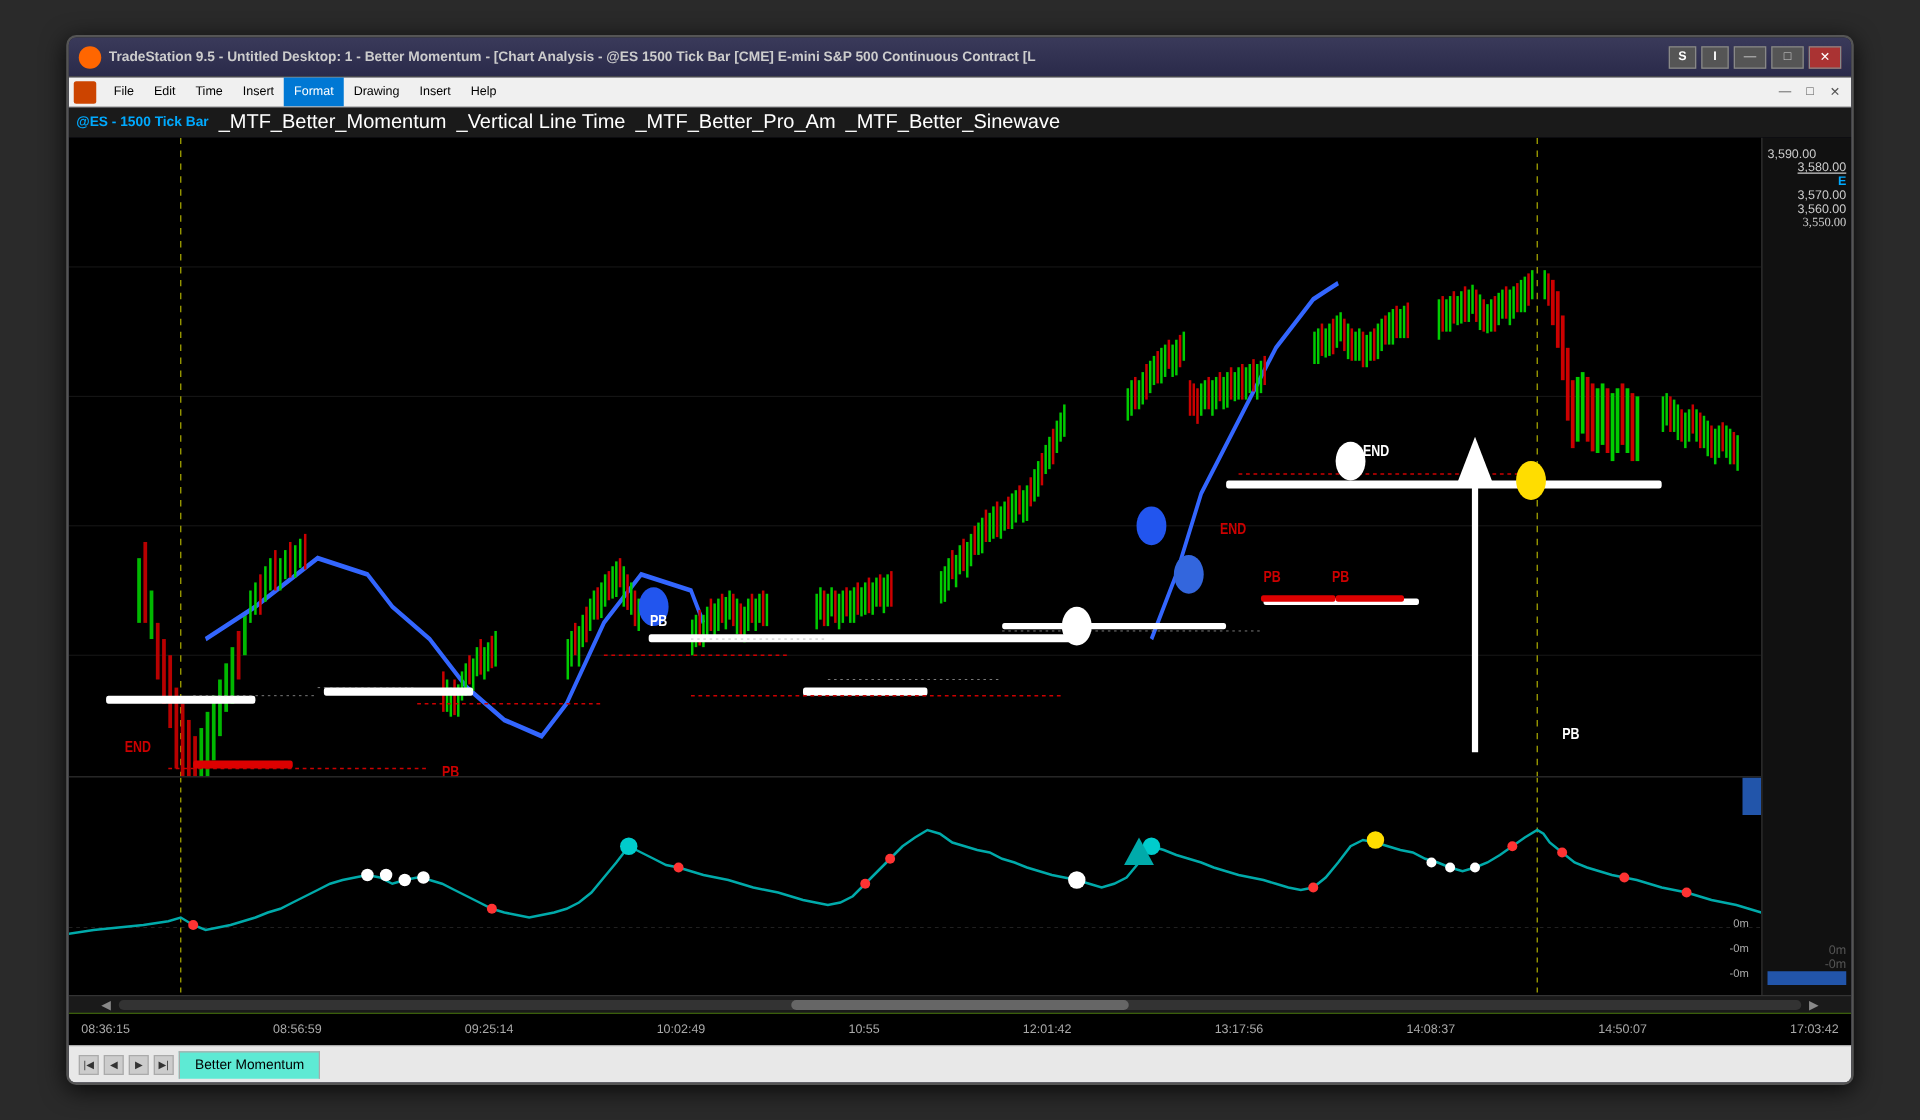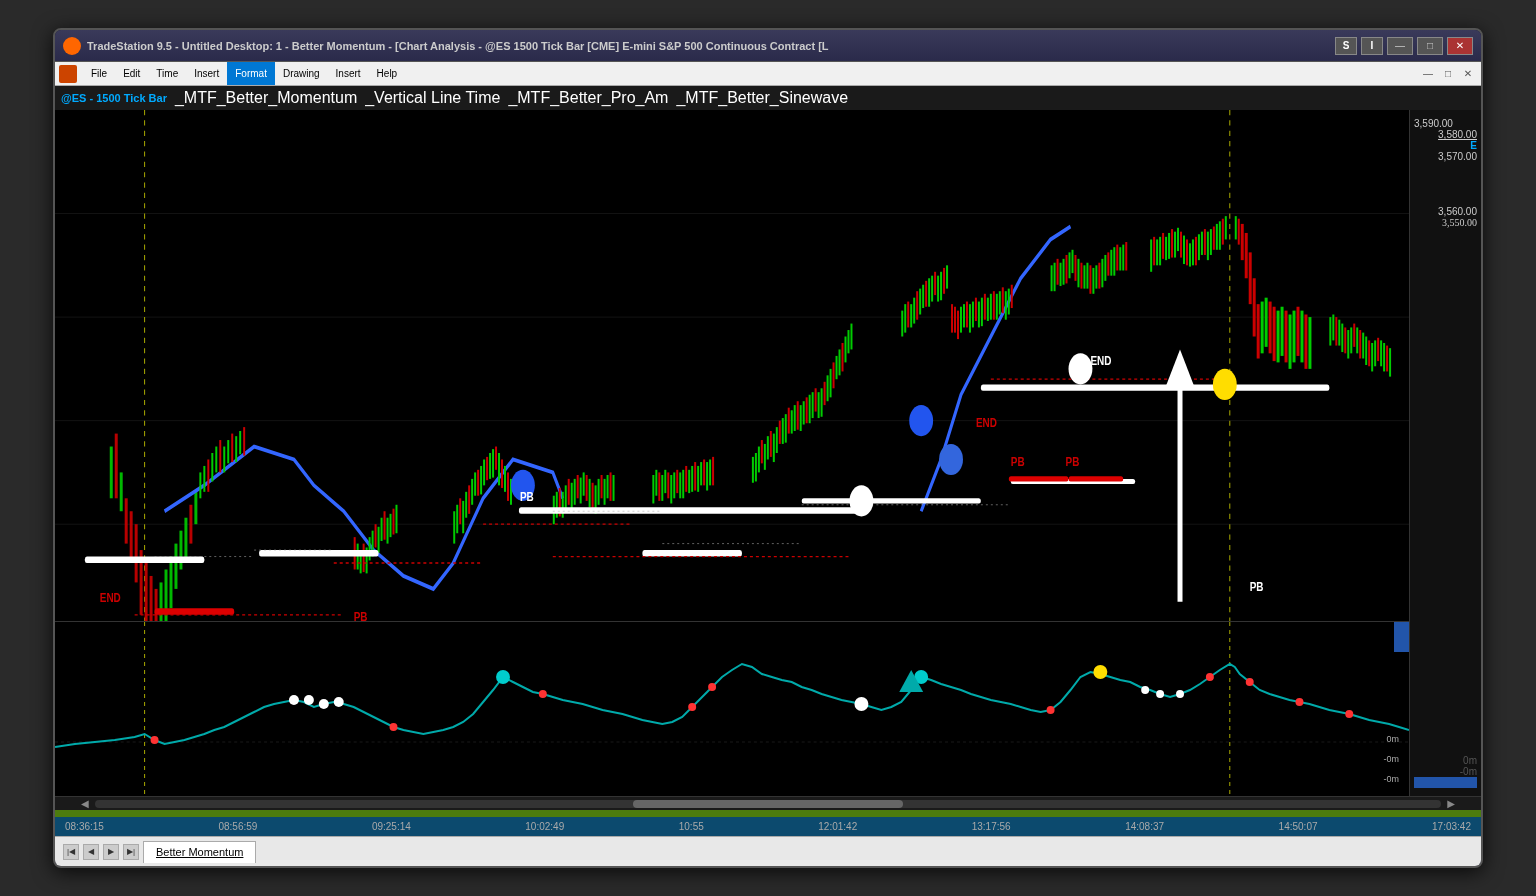--- a/index.html
+++ b/index.html
@@ -154,27 +154,27 @@
     
     .chart-svg {
       width: 100%;
       height: 100%;
       position: absolute;
       top: 0; left: 0;
     }
 
     
     .time-axis {
-      background: #0c4a6e;
+      background: #000000;
       height: 26px;
       display: flex;
       align-items: center;
       padding: 0 10px;
       justify-content: space-between;
-      border-top: 7px solid #4d7c0f;
+      border-top: 1px solid #4d7c0f;
     }
     .time-label {
       color: #aaa;
       font-size: 10px;
     }
 
     
     .footer-bar {
       background: #e8e8e8;
       height: 30px;
@@ -190,31 +190,30 @@
       width: 16px;
       height: 16px;
       display: flex;
       align-items: center;
       justify-content: center;
       cursor: pointer;
       font-size: 8px;
       color: #333;
     }
     .tab-label {
-      background: #ffffff;
+      background: #5eead4;
       border: 1px solid #aaa;
       border-bottom: none;
       padding: 2px 12px;
       font-size: 11px;
       color: #000;
       cursor: pointer;
       height: 22px;
       display: flex;
       align-items: center;
-      text-decoration: underline;
     }
 
     
     .scrollbar-container {
       background: #1a1a1a;
       height: 14px;
       display: flex;
       align-items: center;
       padding: 0 20px;
       border-top: 1px solid #333;
@@ -737,21 +736,21 @@
           
           <div style="position:absolute; right:0; top:0; width:15px; height:30px; background:#2255aa;"></div>
         </div>
       </div>
 
       <div style="width:72px; background:#111; border-left:1px solid #333; display:flex; flex-direction:column; padding:8px 4px; font-size:10px; color:#ccc; justify-content:space-between;">
         <span style="color:#ccc;">3,590.00</span>
         <span style="text-align:right; color:#ccc;text-decoration:underline;">3,580.00</span>
         <span style="text-align:right; color:#00aaff; font-weight:bold;">E</span>
         <span style="text-align:right; color:#ccc;">3,570.00</span>
-        <span style="text-align:right; color:#ccc;margin-top:44px;">3,560.00</span>
+        <span style="text-align:right; color:#ccc;">3,560.00</span>
         <span style="text-align:right; color:#ccc;font-family:Liberation Serif, serif;">3,550.00</span>
         <span style="text-align:right; color:#555; margin-top:auto;">0m</span>
         <span style="text-align:right; color:#555;">-0m</span>
         <span style="text-align:right; color:#2255aa; font-weight:bold; background:#2255aa; width:100%;">&nbsp;</span>
       </div>
     </div>
 
     <div class="scrollbar-container">
       <span class="scroll-arrow">◀</span>
       <div class="scrollbar-track">

